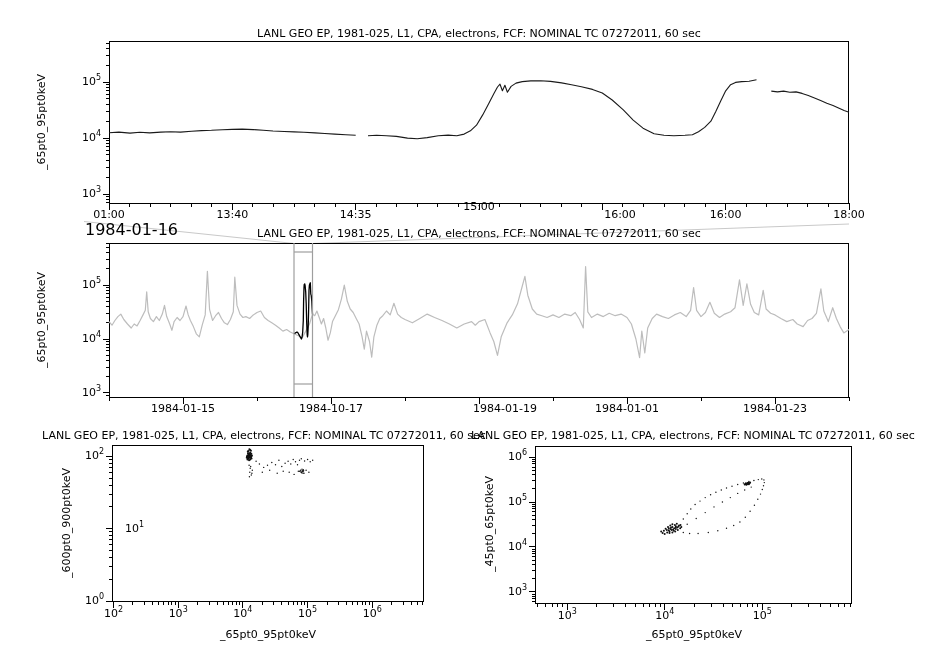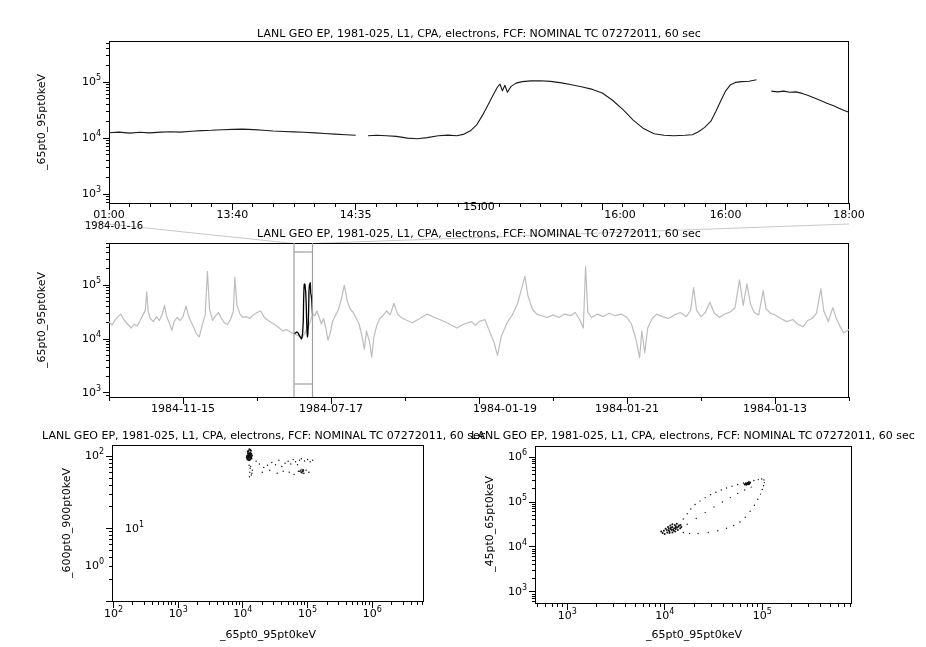--- a/index.html
+++ b/index.html
@@ -2,21 +2,21 @@
 <html><head>
 <meta charset="utf-8">
 <style>
   html,body{margin:0;padding:0;background:#fff;}
   #fig{position:relative;width:926px;height:647px;background:#fff;overflow:hidden;
        font-family:"DejaVu Sans",sans-serif;color:#000;}
   #plot{position:absolute;left:0;top:0;}
   .ptitle{position:absolute;font-size:11px;white-space:nowrap;transform:translateX(-50%);text-align:center;}
   .ylab{position:absolute;font-size:11px;white-space:nowrap;transform:translate(-50%,-50%) rotate(-90deg);}
   .xlab{position:absolute;font-size:11px;white-space:nowrap;transform:translateX(-50%);}
-  .datelab{position:absolute;font-size:10px;white-space:nowrap;}
+  .datelab{position:absolute;font-size:16px;white-space:nowrap;}
   .tick{position:absolute;font-size:11px;line-height:13px;white-space:nowrap;}
   .tick sup{font-size:8px;line-height:8px;}
   .tick.cx{transform:translateX(-50%);}
 </style>
 </head>
 <body>
 
 <div id="fig">
   <svg id="plot" width="926" height="647">
       <line x1="84" y1="221.5" x2="294" y2="243.5" stroke="#c9c9c9" stroke-width="1"></line>
@@ -464,34 +464,34 @@
       <div class="tick cx" style="left: 109px; top: 208px;">01:00</div>
       <div class="tick cx" style="left: 232.333px; top: 208px;">13:40</div>
       <div class="tick cx" style="left: 355.667px; top: 208px;">14:35</div>
       <div class="tick cx" style="left: 479px; top: 200px;">15:00</div>
       <div class="tick cx" style="left: 620px; top: 208px;">16:00</div>
       <div class="tick cx" style="left: 725.667px; top: 208px;">16:00</div>
       <div class="tick cx" style="left: 849px; top: 208px;">18:00</div>
       <div class="tick" style="right: 825px; top: 186.047px;">10<sup>3</sup></div>
       <div class="tick" style="right: 825px; top: 130.088px;">10<sup>4</sup></div>
       <div class="tick" style="right: 825px; top: 74.1295px;">10<sup>5</sup></div>
-      <div class="tick cx" style="left: 183px; top: 402px;">1984-11-15</div>
-      <div class="tick cx" style="left: 331px; top: 402px;">1984-07-17</div>
+      <div class="tick cx" style="left: 183px; top: 402px;">1984-01-15</div>
+      <div class="tick cx" style="left: 331px; top: 402px;">1984-10-17</div>
       <div class="tick cx" style="left: 505px; top: 402px;">1984-01-19</div>
-      <div class="tick cx" style="left: 627px; top: 402px;">1984-01-21</div>
-      <div class="tick cx" style="left: 775px; top: 402px;">1984-01-13</div>
+      <div class="tick cx" style="left: 627px; top: 402px;">1984-01-01</div>
+      <div class="tick cx" style="left: 775px; top: 402px;">1984-01-23</div>
       <div class="tick" style="right: 825px; top: 384.954px;">10<sup>3</sup></div>
       <div class="tick" style="right: 825px; top: 331.014px;">10<sup>4</sup></div>
       <div class="tick" style="right: 825px; top: 277.074px;">10<sup>5</sup></div>
       <div class="tick cx" style="left: 113.488px; top: 606px;">10<sup>2</sup></div>
       <div class="tick cx" style="left: 178.178px; top: 606px;">10<sup>3</sup></div>
       <div class="tick cx" style="left: 242.868px; top: 606px;">10<sup>4</sup></div>
       <div class="tick cx" style="left: 307.558px; top: 606px;">10<sup>5</sup></div>
       <div class="tick cx" style="left: 372.248px; top: 606px;">10<sup>6</sup></div>
-      <div class="tick" style="right: 822px; top: 558px;">10<sup>0</sup></div>
+      <div class="tick" style="right: 822px; top: 593px;">10<sup>0</sup></div>
       <div class="tick" style="right: 782px; top: 520.61px;">10<sup>1</sup></div>
       <div class="tick" style="right: 822px; top: 448.22px;">10<sup>2</sup></div>
       <div class="tick cx" style="left: 567.188px; top: 608px;">10<sup>3</sup></div>
       <div class="tick cx" style="left: 664.726px; top: 608px;">10<sup>4</sup></div>
       <div class="tick cx" style="left: 762.265px; top: 608px;">10<sup>5</sup></div>
       <div class="tick" style="right: 399px; top: 583.979px;">10<sup>3</sup></div>
       <div class="tick" style="right: 399px; top: 538.993px;">10<sup>4</sup></div>
       <div class="tick" style="right: 399px; top: 494.007px;">10<sup>5</sup></div>
       <div class="tick" style="right: 399px; top: 449.021px;">10<sup>6</sup></div>
     </div>

